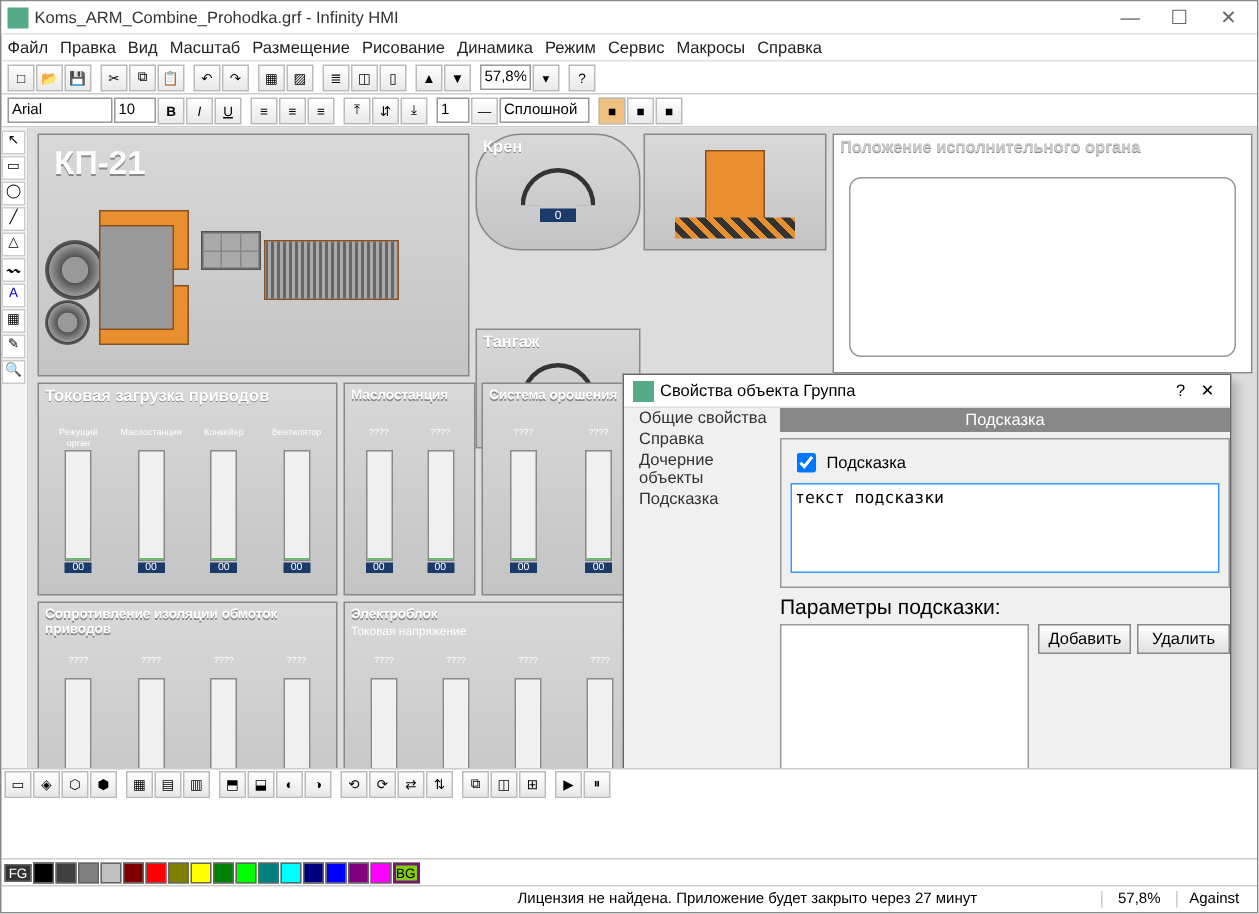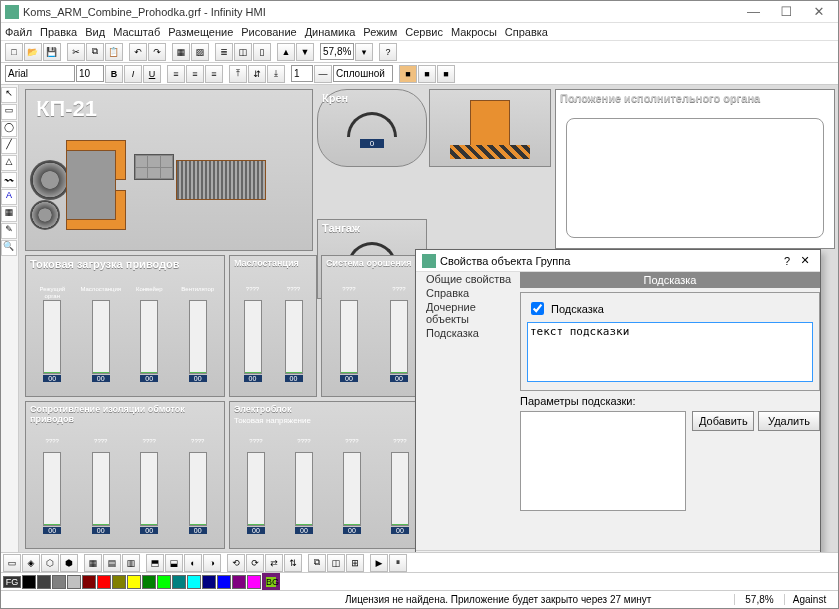--- a/index.html
+++ b/index.html
@@ -57,21 +57,21 @@
   .chk { display:flex; align-items:center; gap:4px; font-size:11px;}
   .tarea { width:100%; height:60px; font-size:11px; border:1px solid #3399ff; resize:none; margin-top:4px; padding:2px;}
   .params { border:1px solid #999; height:100px; background:#fff; }
   .dbtn { width:62px; height:20px; border:1px solid #888; background:linear-gradient(#fff,#e0e0e0); font-size:11px; cursor:pointer;}
   .dfooter { height:32px; display:flex; align-items:center; justify-content:flex-end; gap:6px; padding:0 10px; border-top:1px solid #ccc;}
   .statusbar { height:18px; border-top:1px solid #ccc; display:flex; align-items:center; font-size:10px; padding:0 4px;}
   .statusbar .s1 { width:340px; }
   .statusbar .s2 { flex:1; }
   .statusbar .s3 { width:50px; text-align:center; border-left:1px solid #ccc;}
   .statusbar .s4 { width:50px; text-align:center; border-left:1px solid #ccc;}
-  .colorbar { height:18px; display:flex; align-items:center; border-top:1px solid #ccc; padding:0 2px; gap:1px;}
+  .colorbar { height:18px; display:flex; align-items:center; border-top:1px solid #ccc; padding:0 2px; gap:1px;margin-top:40px;}
   .csw { width:14px; height:14px; border:1px solid #666; }
   .toolrow2 { height:20px; border-top:1px solid #ccc; display:flex; align-items:center; gap:1px; padding:0 2px;}
   .machine-body { position: absolute; left: 40px; top: 50px; width: 200px; height: 80px; }
   .wheel { position:absolute; width:40px; height:40px; border-radius:50%; background:radial-gradient(circle,#999 30%,#555 32%,#999 60%,#444 62%, #999 90%); }
   .hull { position:absolute; background:#e89030; border:1px solid #885020; }
   .boxes { position:absolute; background:#888; border:1px solid #555; display:grid; grid-template-columns:1fr 1fr 1fr; grid-template-rows:1fr 1fr; gap:1px; padding:1px;}
   .boxes div { background:#aaa; font-size:5px; text-align:center; display:flex; align-items:center; justify-content:center;}
 </style>
 </head>
 <body>
@@ -374,21 +374,21 @@
           </div>
           <div class="dright">
             <div class="dhdr">Подсказка</div>
             <div class="dgroup">
               <label class="chk">
                 <input type="checkbox" checked="" style="">
                 <span>Подсказка</span>
               </label>
               <textarea class="tarea" style="">текст подсказки</textarea>
             </div>
-            <div style="font-size:11px">Параметры подсказки:</div>
+            <div style="font-size:14px">Параметры подсказки:</div>
             <div style="display:flex; gap:6px;">
               <div class="params" style="flex:1"></div>
               <div style="display:flex; flex-direction:row; gap:4px;">
                 <button class="dbtn">Добавить</button>
                 <button class="dbtn">Удалить</button>
               </div>
             </div>
           </div>
         </div>
         <div class="dfooter">
@@ -439,21 +439,21 @@
     <div class="csw" style="background:#808000"></div>
     <div class="csw" style="background:#ff0"></div>
     <div class="csw" style="background:#008000"></div>
     <div class="csw" style="background:#0f0"></div>
     <div class="csw" style="background:#008080"></div>
     <div class="csw" style="background:#0ff"></div>
     <div class="csw" style="background:#000080"></div>
     <div class="csw" style="background:#00f"></div>
     <div class="csw" style="background:#800080"></div>
     <div class="csw" style="background:#f0f"></div>
-    <span style="width:18px;font-size:9px;text-align:left;border:4px solid #701a75;background:#84cc16">BG</span>
+    <span style="width:18px;font-size:9px;text-align:left;border:2px solid #701a75;background:#84cc16">BG</span>
   </div>
 
   <div class="statusbar">
     <div class="s1"></div>
     <div class="s2">Лицензия не найдена. Приложение будет закрыто через 27 минут</div>
     <div class="s3">57,8%</div>
     <div class="s4">Against</div>
   </div>
 </div>
 

